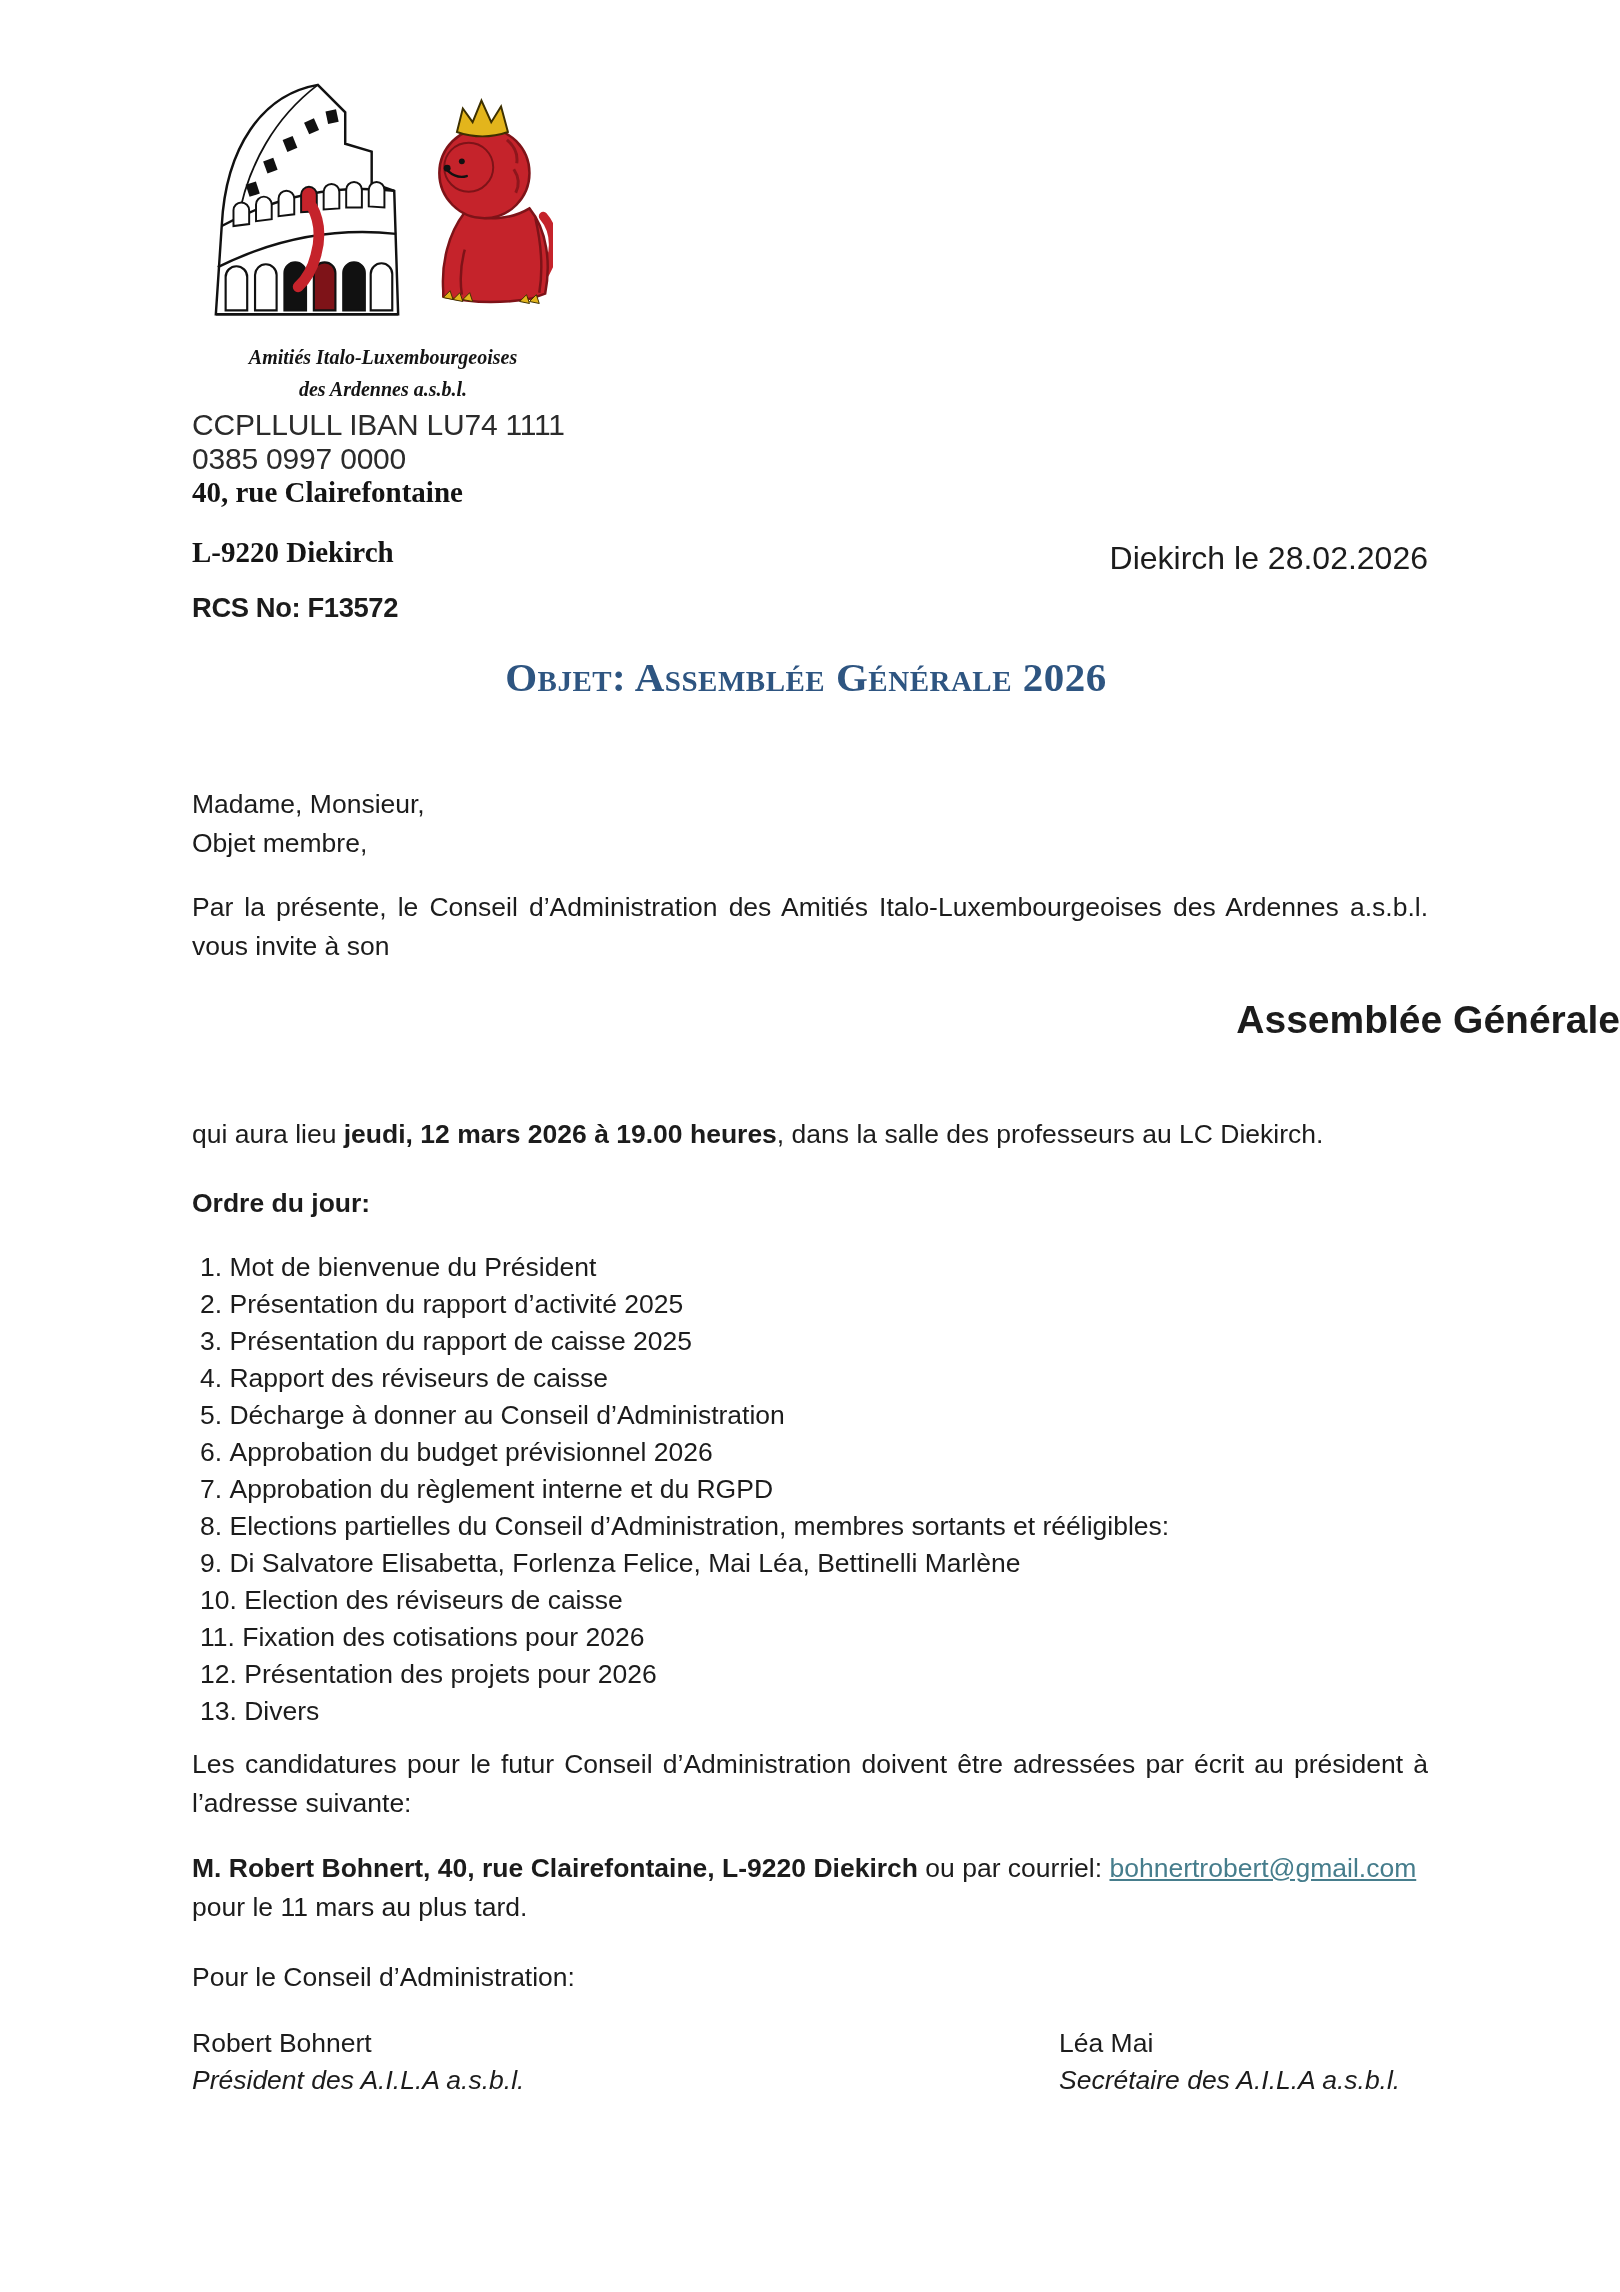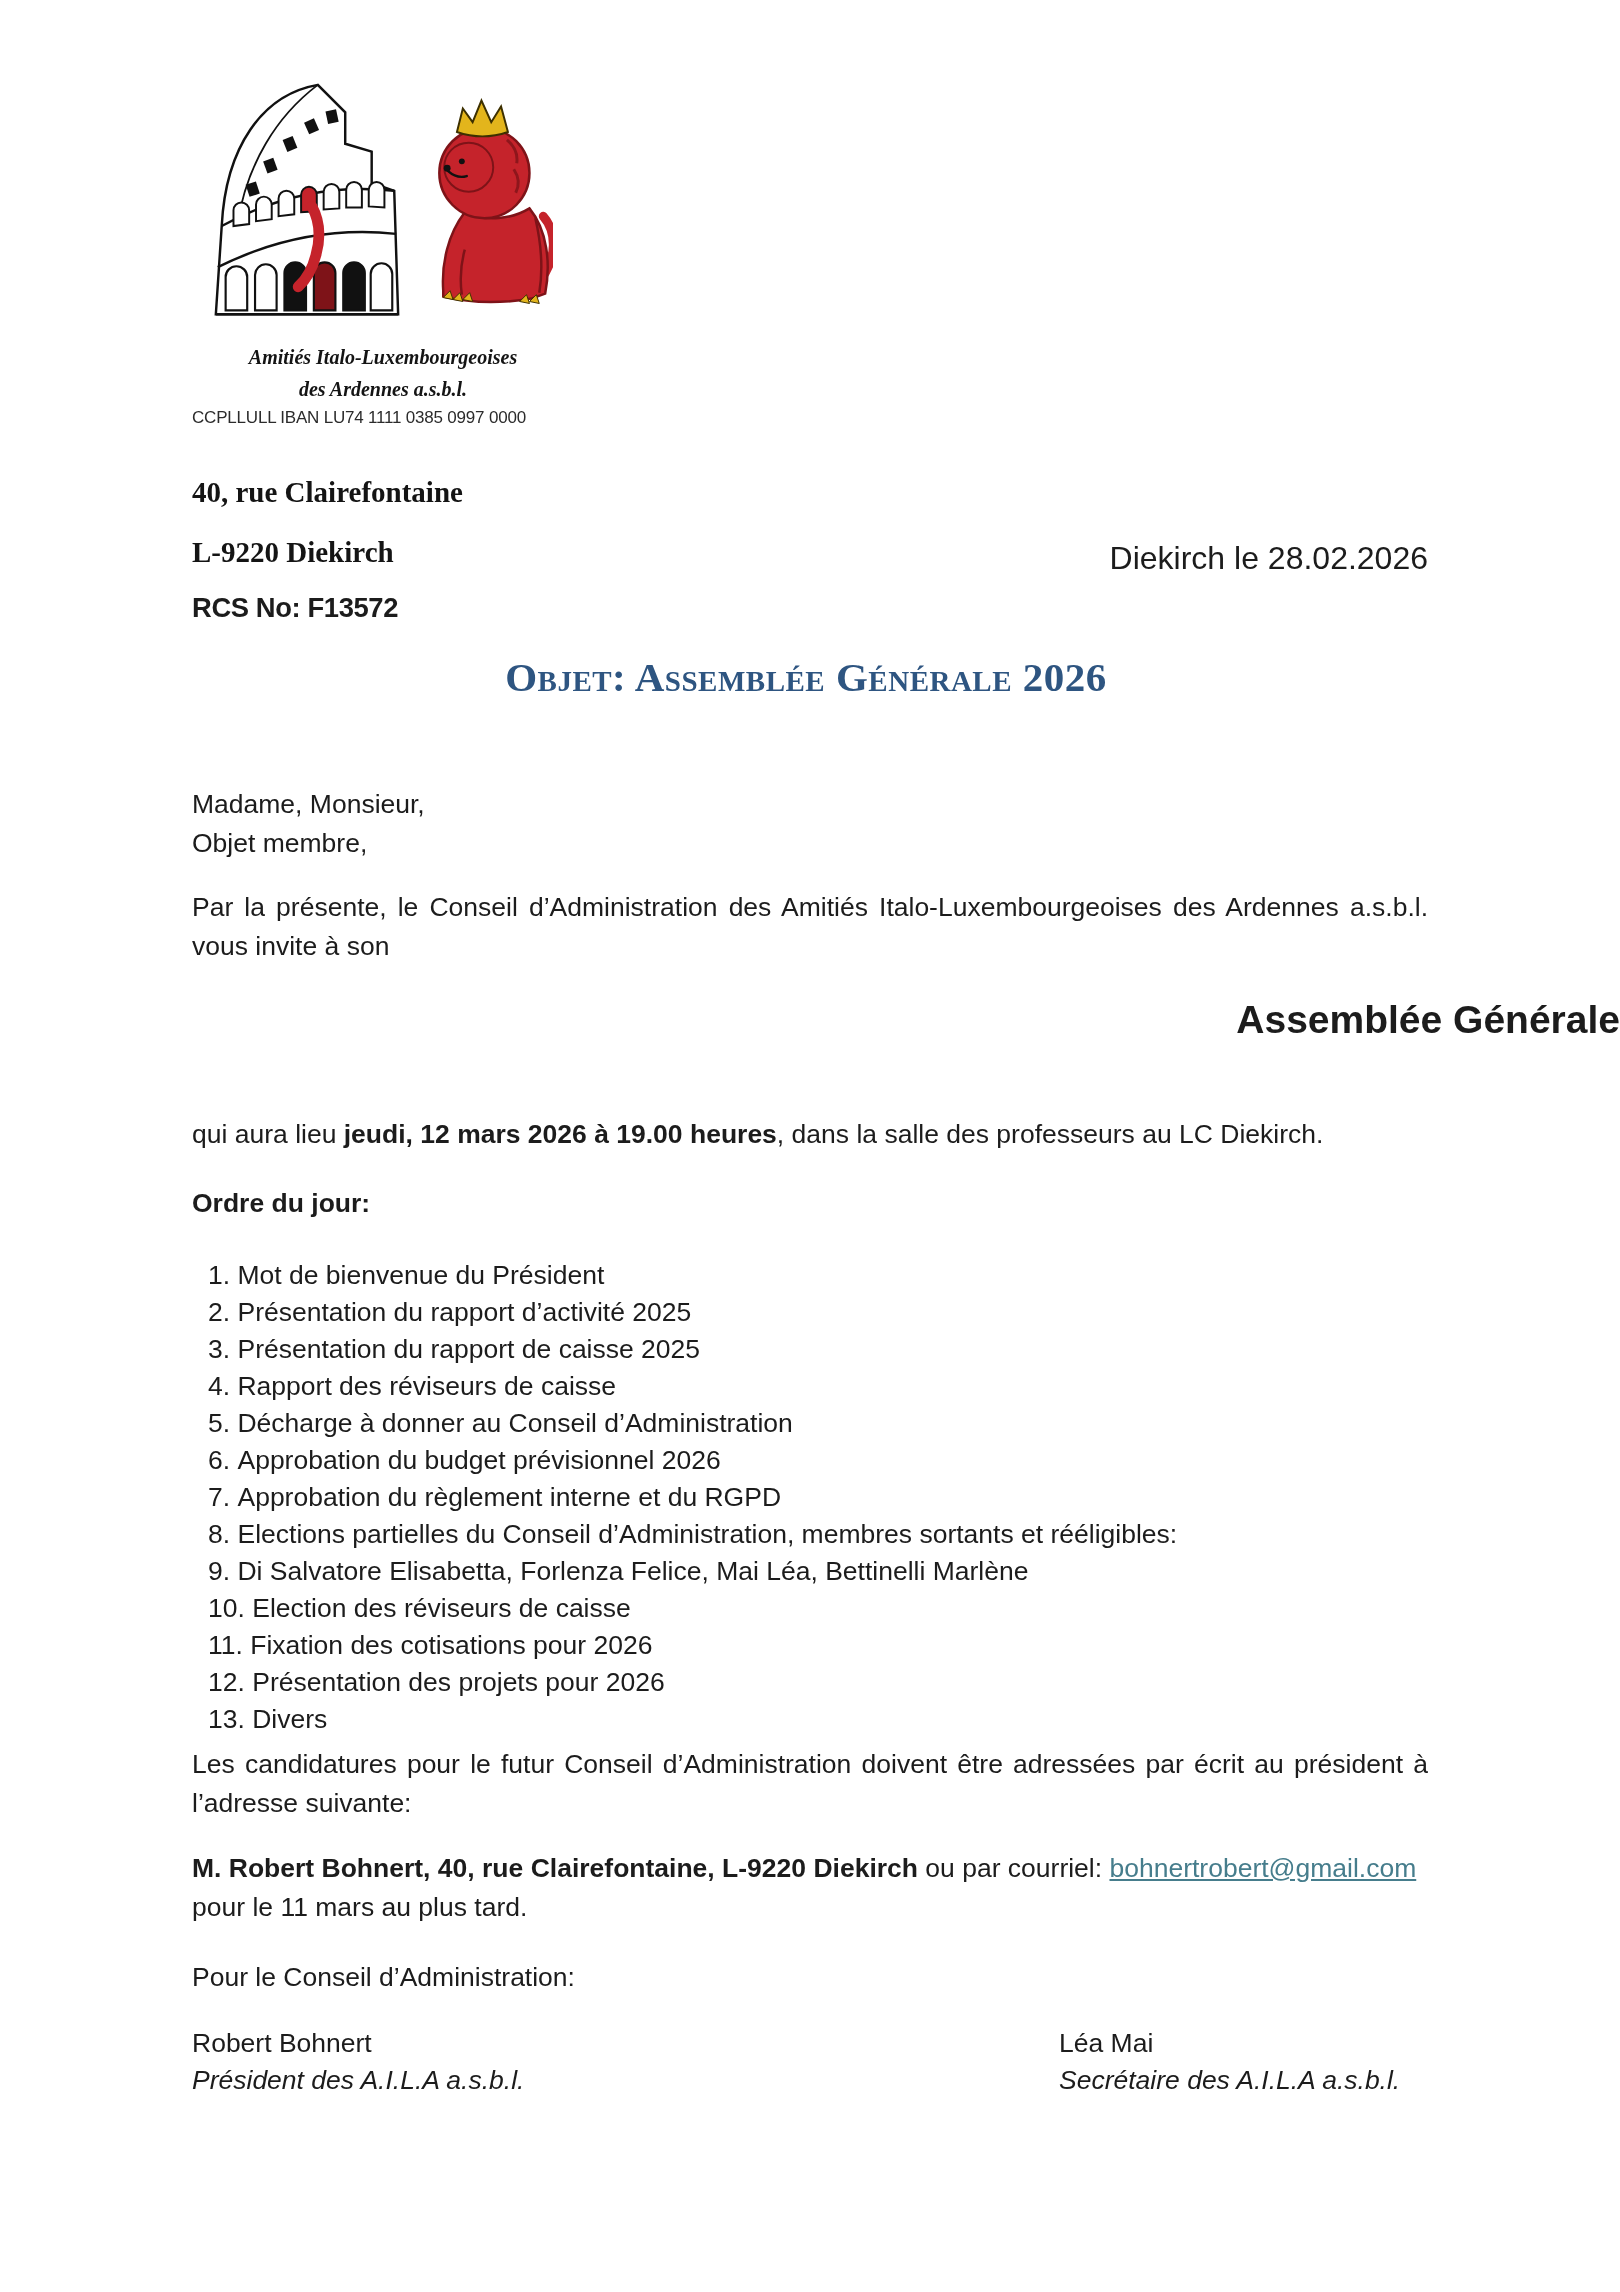--- a/index.html
+++ b/index.html
@@ -13,21 +13,21 @@
     overflow:hidden;
   }
   .abs{position:absolute;}
   
   .logo-art{left:208px;top:69px;width:345px;height:269px;}
   .logo-name{left:182px;top:341px;width:402px;text-align:center;
     font-family:"Liberation Serif",serif;font-style:italic;font-weight:600;
     font-size:20px;line-height:32px;color:#141414;}
   .logo-name2{top:373px;}
   .logo-iban{left:192px;top:408px;width:402px;
-    font-size:17px;letter-spacing:-0.2px;color:#2b2b2b;}
+    font-size:30px;letter-spacing:-0.2px;color:#2b2b2b;}
   
   .addr{left:192px;font-family:"Liberation Serif",serif;font-weight:bold;
     font-size:29px;color:#141414;}
   .addr-street{top:476px;}
   .addr-city{top:536px;}
   .dateline{left:192px;top:540px;width:1236px;text-align:right;
     font-size:32px;color:#1c1c1c;}
   .rcs{left:192px;top:592px;font-size:27.4px;font-weight:bold;letter-spacing:-0.4px;}
   
   .subject{left:0;top:653px;width:1612px;text-align:center;
@@ -36,21 +36,21 @@
     color:#2E5581;}
   
   .body-text{font-size:26.5px;line-height:39px;color:#1c1c1c;}
   .greeting{left:192px;top:785px;width:1236px;}
   .intro{left:192px;top:888px;width:1236px;text-align:justify;}
   .event-title{left:0;top:998px;width:1620px;text-align:right;
     font-size:39px;font-weight:bold;color:#1c1c1c;}
   .event-when{left:192px;top:1115px;width:1236px;}
   .agenda-head{left:192px;top:1184px;width:1236px;font-weight:bold;}
   .agenda{left:192px;top:1241px;width:1274px;}
-  .agenda ol{margin:16px;padding:0;list-style-position:inside;}
+  .agenda ol{margin:8px;padding:0;list-style-position:inside;}
   .agenda li{font-size:26.5px;line-height:37px;color:#1c1c1c;}
   .candidatures{left:192px;top:1745px;width:1236px;text-align:justify;}
   .contact{left:192px;top:1849px;width:1236px;}
   .contact a{color:#467D8C;text-decoration:underline;}
   .closing{left:192px;top:1958px;width:1236px;}
   .signatures{left:192px;top:2025px;width:1236px;height:118px;}
   .sig-col{position:absolute;top:0;font-size:26.5px;line-height:37px;color:#1c1c1c;}
   .sig-left{left:0;}
   .sig-right{left:867px;}
   .sig-title{font-style:italic;}

